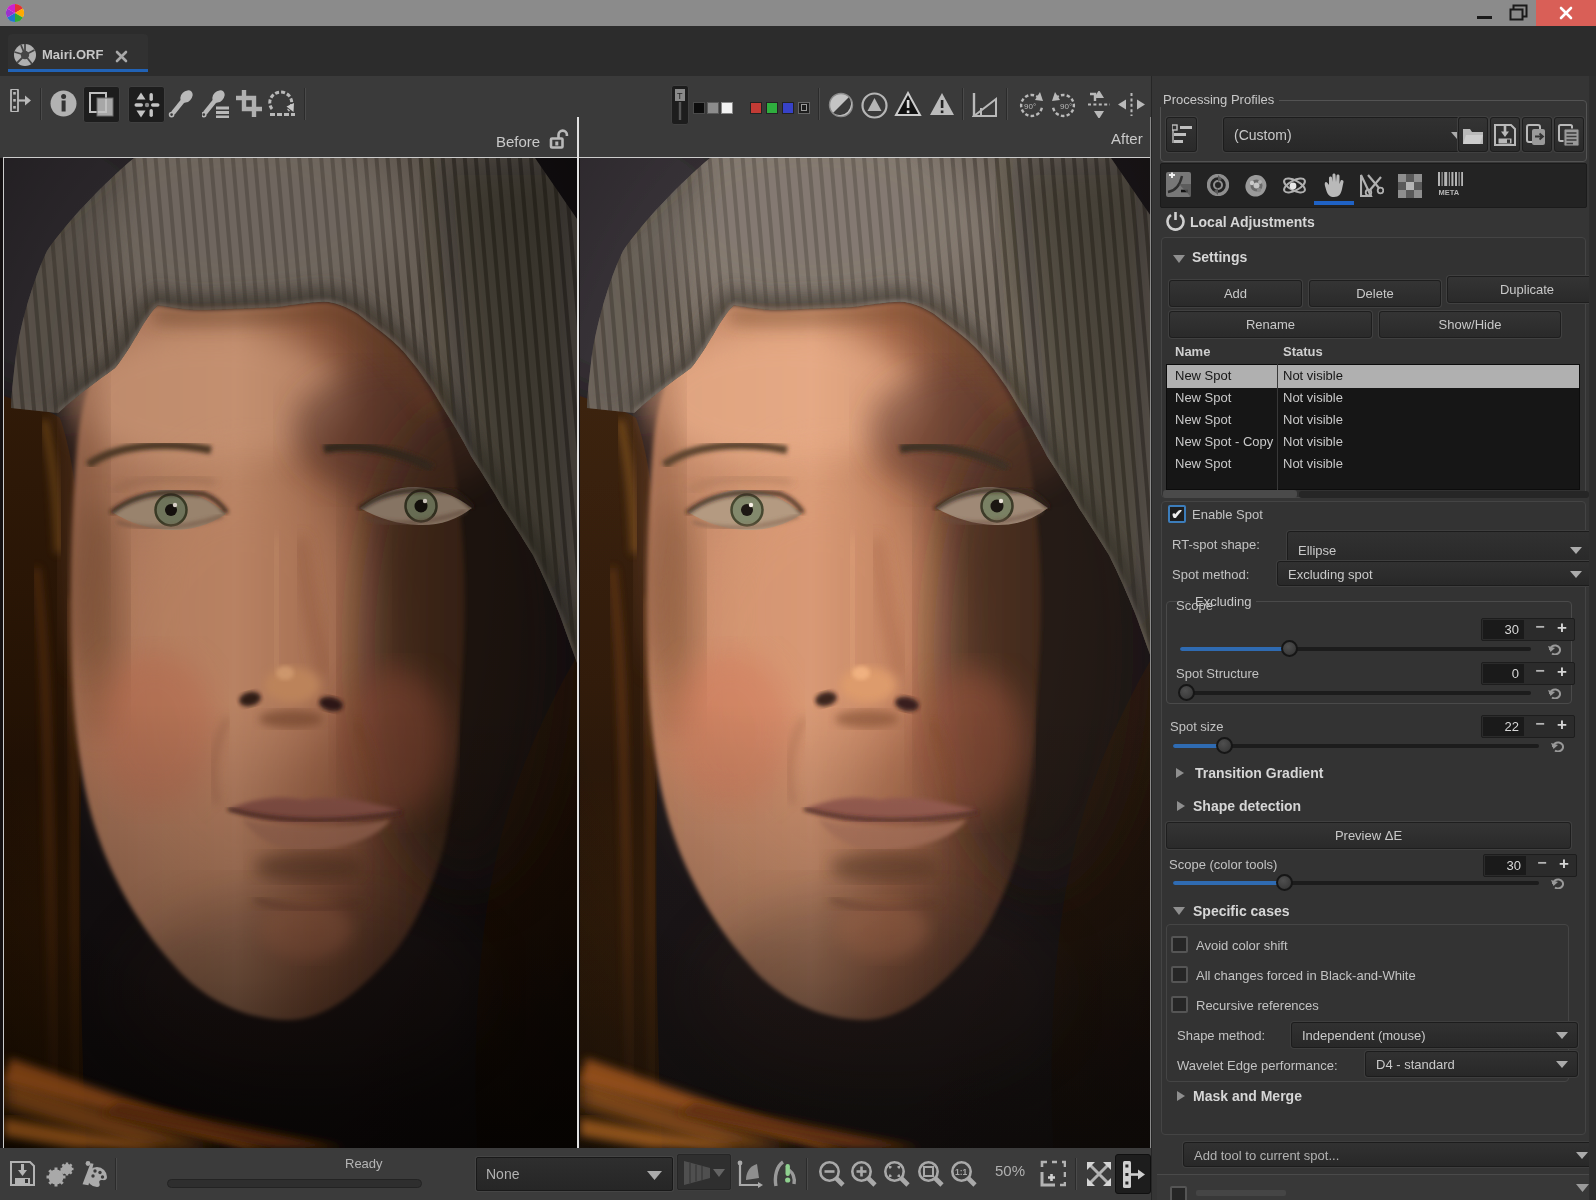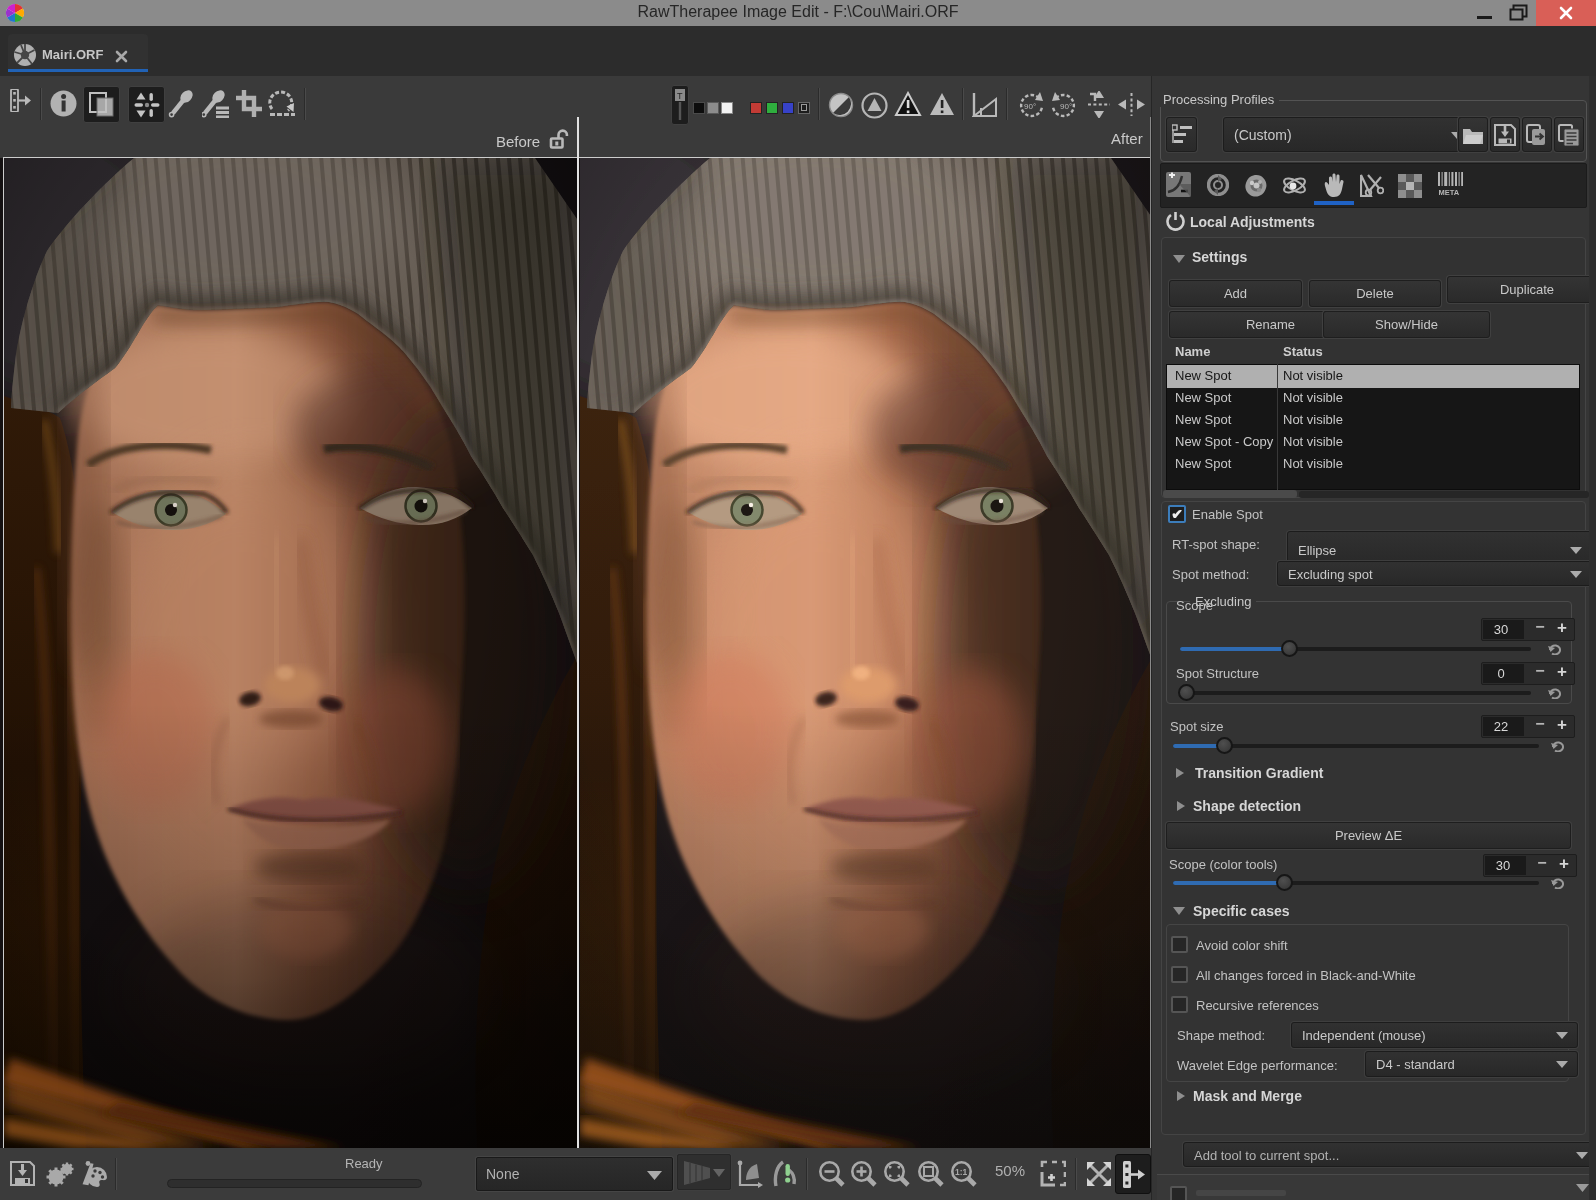--- a/index.html
+++ b/index.html
@@ -38,21 +38,21 @@
   border-left:6px solid transparent; border-right:6px solid transparent; border-top:7px solid #ababab; }
 .dd .txt { position:absolute; left:10px; top:50%; transform:translateY(-50%); white-space:nowrap; }
 .rlabel { position:absolute; font-size:13px; color:#c2c2c2; white-space:nowrap;text-align:center; }
 .rhead { position:absolute; font-size:14px; font-weight:bold; color:#d6d6d6; white-space:nowrap; }
 .exp-tri-r { position:absolute; width:0; height:0; border-top:5px solid transparent;
   border-bottom:5px solid transparent; border-left:8px solid #8f8f8f; }
 .exp-tri-d { position:absolute; width:0; height:0; border-left:6px solid transparent;
   border-right:6px solid transparent; border-top:8px solid #8f8f8f; }
 .valgroup { position:absolute; width:94px; height:23px; background:#2b2b2b; border:1px solid #1d1d1d; border-radius:2px; }
 .valnum { position:absolute; left:1px; top:1px; height:19px; width:41px; background:#1a1a1a;
-  color:#d8d8d8; font-size:13px; text-align:center; padding:2px 5px 0 0; }
+  color:#d8d8d8; font-size:13px; text-align:right; padding:2px 5px 0 0; }
 .vminus { position:absolute; left:48px; top:-1px; width:20px; color:#b5b5b5; font-size:16px; font-weight:bold; text-align:center; }
 .vplus { position:absolute; left:70px; top:-1px; width:20px; color:#d5d5d5; font-size:17px; font-weight:bold; text-align:center; }
 .slider { position:absolute; height:4px; background:#1c1c1c; border-radius:2px; }
 .sfill { position:absolute; left:0; top:0; height:4px; background:#2f6bb2; border-radius:2px; }
 .sknob { position:absolute; top:-7px; width:17px; height:17px; border-radius:50%;
   background:radial-gradient(circle at 40% 35%, #4f4f4f, #323232); border:2px solid #161616; }
 .cb { position:absolute; width:17px; height:17px; background:#262626; border:2px solid #555555; border-radius:2px; }
 .cb-on { position:absolute; width:18px; height:18px; background:#1e1e1e; border:2px solid #3c7dbb; border-radius:2px;
   color:#efefef; font-size:14px; font-weight:bold; text-align:center; line-height:15px; }
 .ticon { position:absolute; }
@@ -204,21 +204,20 @@
     <rect x="0" y="0" width="573" height="990" fill="url(#vig)"></rect>
     <path d="M 0,916 L 215,990 L 132,990 L 0,948 Z" fill="#653a14" filter="url(#b8)"></path>
     <path d="M 6,900 L 265,990 L 240,990 L 0,924 Z" fill="#85491d" filter="url(#b4)" opacity="0.8"></path>
     <path d="M 115,944 L 340,990 L 268,990 L 98,956 Z" fill="#4e2808" filter="url(#b4)"></path>
     <path d="M 0,960 L 160,990 L 70,990 L 0,978 Z" fill="#9a5c24" filter="url(#b4)" opacity="0.7"></path>
   </g>
 </defs>
 </svg>
 
 <div id="titlebar" class="abs"></div>
-<div id="title-text" class="abs">RawTherapee Image Edit - F:\Cou\Mairi.ORF</div>
 <svg class="abs" style="left:5px;top:3px" width="20" height="20" viewBox="0 0 20 20">
   <circle cx="10" cy="10" r="9" fill="#e8e8e8"></circle>
   <path d="M10,10 L10,1 A9,9 0 0 1 17.8,5.5 Z" fill="#e33333"></path>
   <path d="M10,10 L17.8,5.5 A9,9 0 0 1 17.8,14.5 Z" fill="#ffaa00"></path>
   <path d="M10,10 L17.8,14.5 A9,9 0 0 1 10,19 Z" fill="#33aa33"></path>
   <path d="M10,10 L10,19 A9,9 0 0 1 2.2,14.5 Z" fill="#2277cc"></path>
   <path d="M10,10 L2.2,14.5 A9,9 0 0 1 2.2,5.5 Z" fill="#9933cc"></path>
   <path d="M10,10 L2.2,5.5 A9,9 0 0 1 10,1 Z" fill="#cc22cc"></path>
 </svg>
 <div class="abs" style="left:1477px;top:16px;width:15px;height:3px;background:#1a1a1a"></div>
@@ -632,21 +631,21 @@
 <path d="M9.5,0 L9.5,8" stroke="#cfcfcf" stroke-width="2.6"></path>
 </svg>
     <div class="rhead" style="left:1190px;top:214px">Local Adjustments</div>
     <div class="fs-dark" style="left:1161px;top:237px;width:425px;height:261px"></div>
     <div class="exp-tri-d" style="left:1173px;top:255px"></div>
     <div class="rhead" style="left:1192px;top:249px">Settings</div>
     <div class="rbtn" style="left:1169px;top:280px;width:133px;height:27px">Add</div>
     <div class="rbtn" style="left:1309px;top:280px;width:132px;height:27px">Delete</div>
     <div class="rbtn" style="left:1447px;top:276px;width:160px;height:27px">Duplicate</div>
     <div class="rbtn" style="left:1169px;top:311px;width:203px;height:27px">Rename</div>
-    <div class="rbtn" style="left:1323px;top:311px;width:167px;height:27px">Show/Hide</div>
+    <div class="rbtn" style="left:1379px;top:311px;width:182px;height:27px">Show/Hide</div>
     <div class="abs" style="left:1175px;top:344px;font-size:13px;font-weight:bold;color:#cfcfcf">Name</div>
     <div class="abs" style="left:1283px;top:344px;font-size:13px;font-weight:bold;color:#cfcfcf">Status</div>
     <div class="abs" style="left:1166px;top:364px;width:414px;height:126px;background:#161616;border:1px solid #0c0c0c"></div>
     <div class="abs" style="left:1167px;top:365px;width:412px;height:23px;background:#b0b0b0"></div>
     <div class="abs" style="left:1277px;top:364px;width:1px;height:126px;background:#383838"></div>
     <div class="abs" style="left:1175px;top:368px;font-size:13px;color:#161616">New Spot</div>
     <div class="abs" style="left:1283px;top:368px;font-size:13px;color:#161616">Not visible</div>
     <div class="abs" style="left:1175px;top:390px;font-size:13px;color:#c9c9c9">New Spot</div>
     <div class="abs" style="left:1283px;top:390px;font-size:13px;color:#c9c9c9">Not visible</div>
     <div class="abs" style="left:1175px;top:412px;font-size:13px;color:#c9c9c9">New Spot</div>

